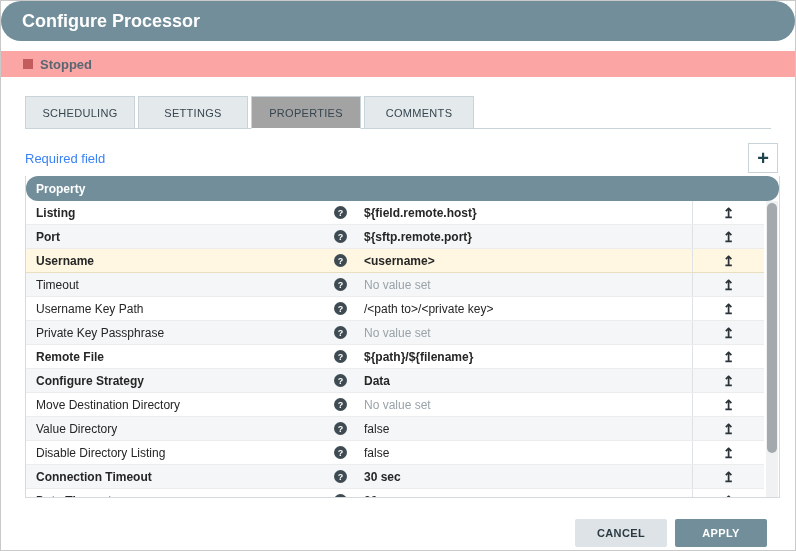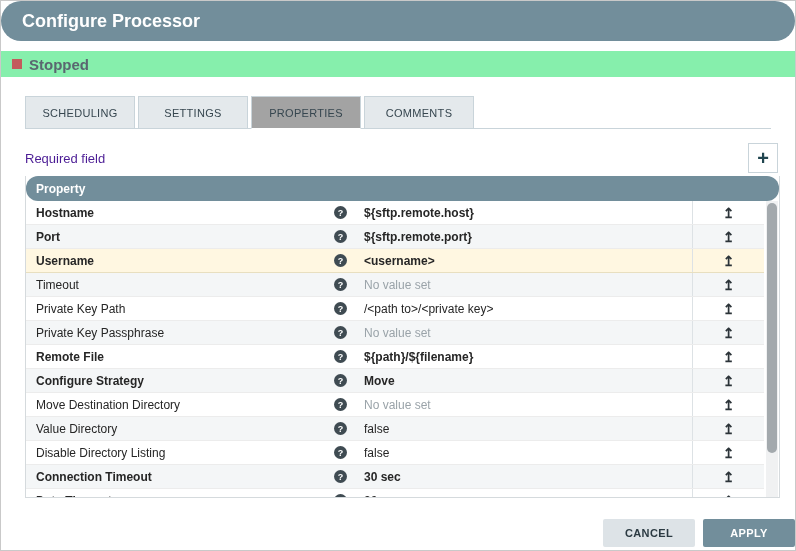--- a/index.html
+++ b/index.html
@@ -16,25 +16,25 @@
     height: 40px;
     background: var(--accent, #728e9b);
     color: #fff;
     display: flex; align-items: center;
     padding-left: 21px;
     font-size: 18px; font-weight: bold; border-radius: 20px;
   }
   .status-bar {
     margin-top: 10px;
     height: 26px;
-    background: #86efac;
+    background: #fca5a5;
     display: flex; align-items: center;
-    padding-left: 11px;
+    padding-left: 22px;
     gap: 7px;
-    font-size: 15px; font-weight: bold; color: #5a6670;
+    font-size: 13px; font-weight: bold; color: #5a6670;
   }
   .status-square {
     width: 10px; height: 10px;
     background: var(--stopped, #c35c5c);
     display: inline-block;
   }
   .tab-bar {
     margin: 19px 24px 0 24px;
     display: flex; gap: 3px;
     height: 33px;
@@ -53,21 +53,21 @@
   .tab.active {
     background: #a3a3a3;
     border-bottom: 1px solid #fff;
     font-weight: normal;
   }
   .panel-toolbar {
     margin: 13px 17px 0 24px;
     height: 32px;
     display: flex; align-items: center; justify-content: space-between;
   }
-  .required-label { font-size: 13px; color: #4c1d95; }
+  .required-label { font-size: 13px; color: #3b82f6; }
   .add-btn {
     width: 30px; height: 30px;
     background: #fff;
     border: 1px solid #c9d4da;
     color: #20454f;
     font-size: 20px; font-weight: bold;
     line-height: 26px;
     cursor: pointer;
     padding: 0;
   }
@@ -144,21 +144,21 @@
   }
   .scroll-thumb {
     position: absolute;
     top: 2px; left: 1px;
     width: 10px; height: 250px;
     background: #a3a9ad;
     border-radius: 5px;
   }
   .footer {
     position: absolute;
-    right: 0; bottom: 3px;
+    right: 28px; bottom: 3px;
     display: flex; gap: 8px;
   }
   .btn {
     min-width: 92px; height: 28px;
     border: none;
     font-family: "Liberation Sans", sans-serif;
     font-size: 11px; font-weight: bold;
     letter-spacing: 0.4px;
     border-radius: 2px;
     cursor: pointer;
@@ -193,24 +193,24 @@
   </button>
 </div>
 
 <div class="table">
   <div class="thead">
     <div class="th-property">Property</div>
   </div>
   <div class="tbody" id="tbody">
       <div class="row required">
         <div class="cell prop">
-          <span class="plabel">Hostname</span>
-          <span class="help">?</span>
-        </div>
-        <div class="cell val">${sftp.remote.host}</div>
+          <span class="plabel">Listing</span>
+          <span class="help">?</span>
+        </div>
+        <div class="cell val">${field.remote.host}</div>
         <div class="cell arrowcell">
           <span class="arrow">↥</span>
         </div>
       </div>
       <div class="row alt required">
         <div class="cell prop">
           <span class="plabel">Port</span>
           <span class="help">?</span>
         </div>
         <div class="cell val">${sftp.remote.port}</div>
@@ -233,21 +233,21 @@
           <span class="plabel">Timeout</span>
           <span class="help">?</span>
         </div>
         <div class="cell val novalue">No value set</div>
         <div class="cell arrowcell">
           <span class="arrow">↥</span>
         </div>
       </div>
       <div class="row">
         <div class="cell prop">
-          <span class="plabel">Private Key Path</span>
+          <span class="plabel">Username Key Path</span>
           <span class="help">?</span>
         </div>
         <div class="cell val">/&lt;path to&gt;/&lt;private key&gt;</div>
         <div class="cell arrowcell">
           <span class="arrow">↥</span>
         </div>
       </div>
       <div class="row alt">
         <div class="cell prop">
           <span class="plabel">Private Key Passphrase</span>
@@ -266,21 +266,21 @@
         <div class="cell val">${path}/${filename}</div>
         <div class="cell arrowcell">
           <span class="arrow">↥</span>
         </div>
       </div>
       <div class="row alt required">
         <div class="cell prop">
           <span class="plabel">Configure Strategy</span>
           <span class="help">?</span>
         </div>
-        <div class="cell val">Move</div>
+        <div class="cell val">Data</div>
         <div class="cell arrowcell">
           <span class="arrow">↥</span>
         </div>
       </div>
       <div class="row">
         <div class="cell prop">
           <span class="plabel">Move Destination Directory</span>
           <span class="help">?</span>
         </div>
         <div class="cell val novalue">No value set</div>

